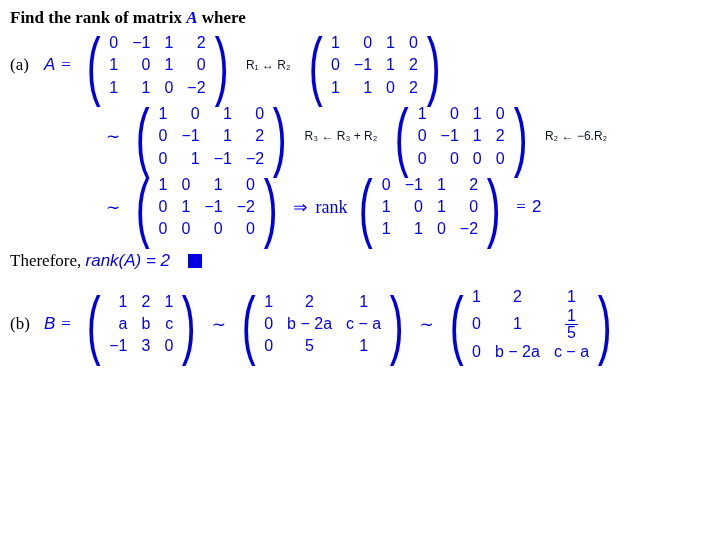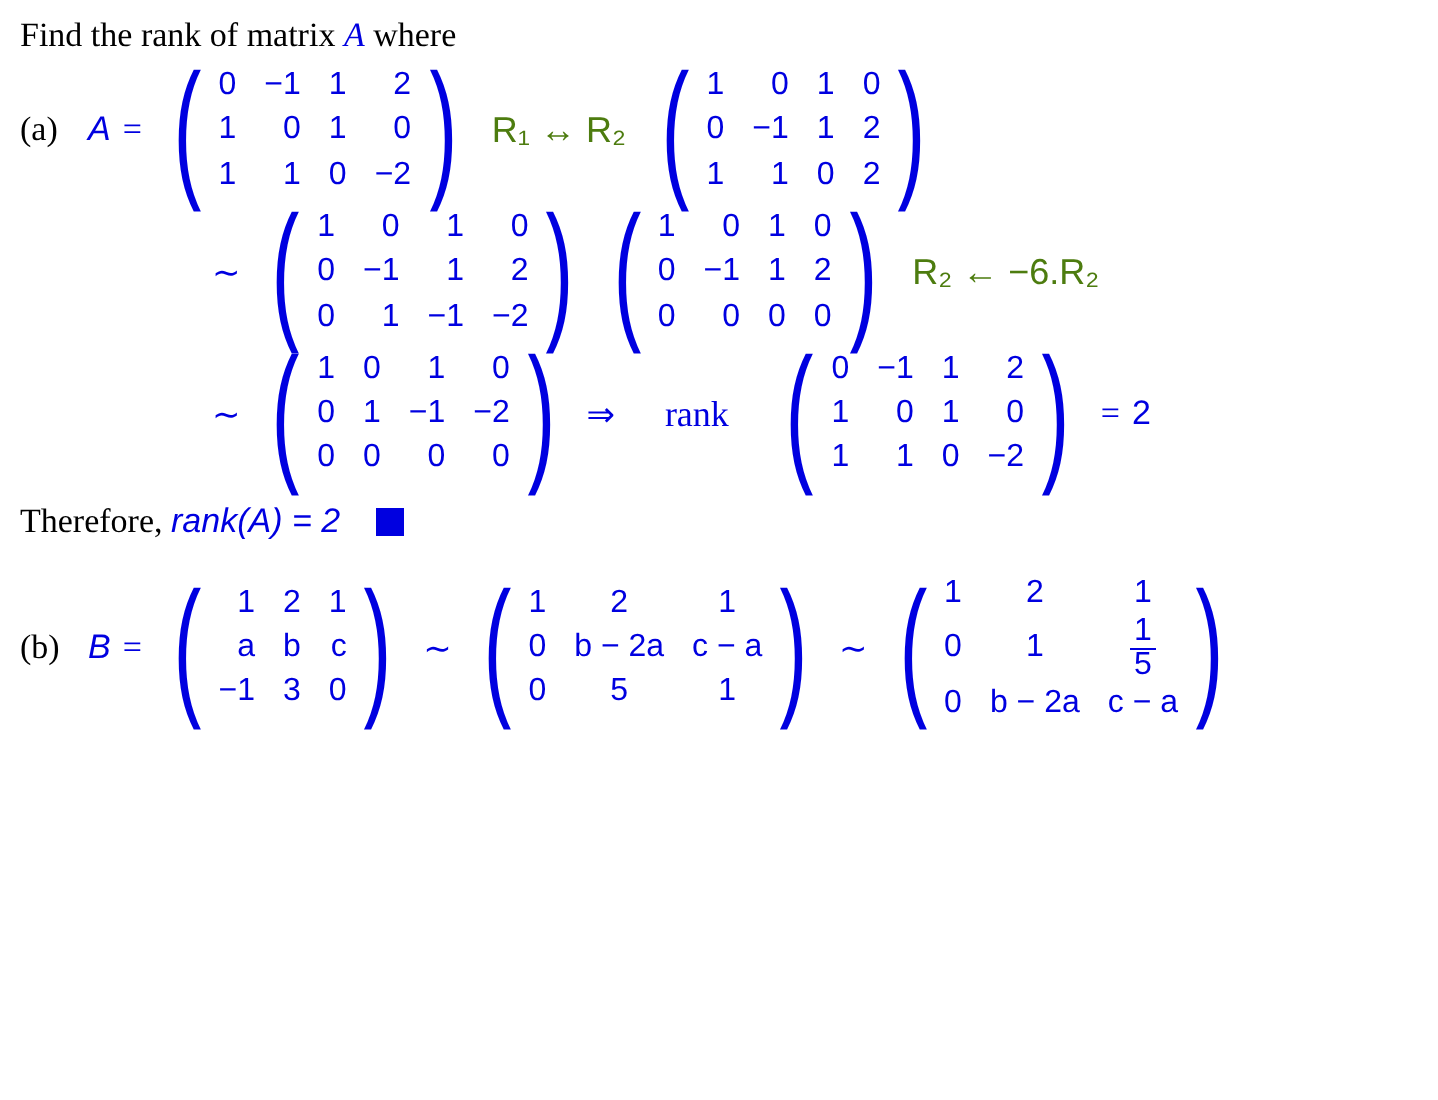--- a/index.html
+++ b/index.html
@@ -7,21 +7,21 @@
       width: 719px;
       height: 550px;
       font-family: "Times New Roman", serif;
       font-size: 17px;
       background: #fff;
       color: #000;
       position: relative;
       padding: 8px 10px;
     }
     .math-blue { color: #0000e0; }
-    .intro { margin-bottom: 0; }
+    .intro { margin-bottom: 0; font-weight: bold; }
     .intro .varA { color: #0000e0; font-style: italic; }
     .line { display: flex; align-items: center; margin: 4px 0; }
     .indent1 { padding-left: 0; }
     .indent2 { padding-left: 90px; }
     .indent3 { padding-left: 90px; }
     .label { display: inline-block; min-width: 34px; }
     .eq-sym { margin: 0 6px; }
     .matrix {
       display: inline-flex;
       align-items: stretch;
@@ -46,22 +46,22 @@
     }
     .matrix td {
       text-align: right;
       padding: 1px 7px;
       font-size: 16px;
       font-family: "Trebuchet MS", sans-serif;
       white-space: nowrap;
     }
     .row-op {
       font-family: "Trebuchet MS", sans-serif;
-      font-size: 18px;
-      color: #4d7c0f;
+      font-size: 12px;
+      color: #0f172a;
       margin: 0 8px;
     }
     .rank-text {
       margin-top: 10px;
       margin-bottom: 16px;
     }
     .rank-text .rankexpr { color: #0000e0; font-family: "Trebuchet MS", sans-serif; font-style: italic; }
     .qed {
       display: inline-block;
       width: 14px; height: 14px;
@@ -71,21 +71,21 @@
     }
     .frac {
       display: inline-flex;
       flex-direction: column;
       align-items: center;
       vertical-align: middle;
       line-height: 1;
     }
     .frac .num { border-bottom: 1px solid #0000e0; padding: 0 2px; }
     .frac .den { padding: 0 2px; }
-    .rank-word { font-family: "Times New Roman", serif; font-size: 18px; color: #0000e0; margin: 0 19px; }
+    .rank-word { font-family: "Times New Roman", serif; font-size: 18px; color: #0000e0; margin: 0 2px; }
     .arrow { font-family: sans-serif; }
     .A-eq { font-family: "Trebuchet MS",sans-serif; font-style: italic; }
     .section-b { margin-top: 6px; }
   </style>
 </head>
 <body>
 
 <div class="intro">
   <span>Find the rank of matrix </span><span class="varA">A</span><span> where</span>
 </div>
@@ -170,20 +170,21 @@
       <tr>
             <td>0</td>
             <td>1</td>
             <td>−1</td>
             <td>−2</td>
           </tr>
     </tbody>
       </table>
       <span class="paren">)</span>
     </span>
+  <span class="row-op">R₃ ← R₃ + R₂</span>
   <span class="matrix m3">
       <span class="paren">(</span>
     <table>
       <tbody>
           <tr>
             <td>1</td>
             <td>0</td>
             <td>1</td>
             <td>0</td>
           </tr>

